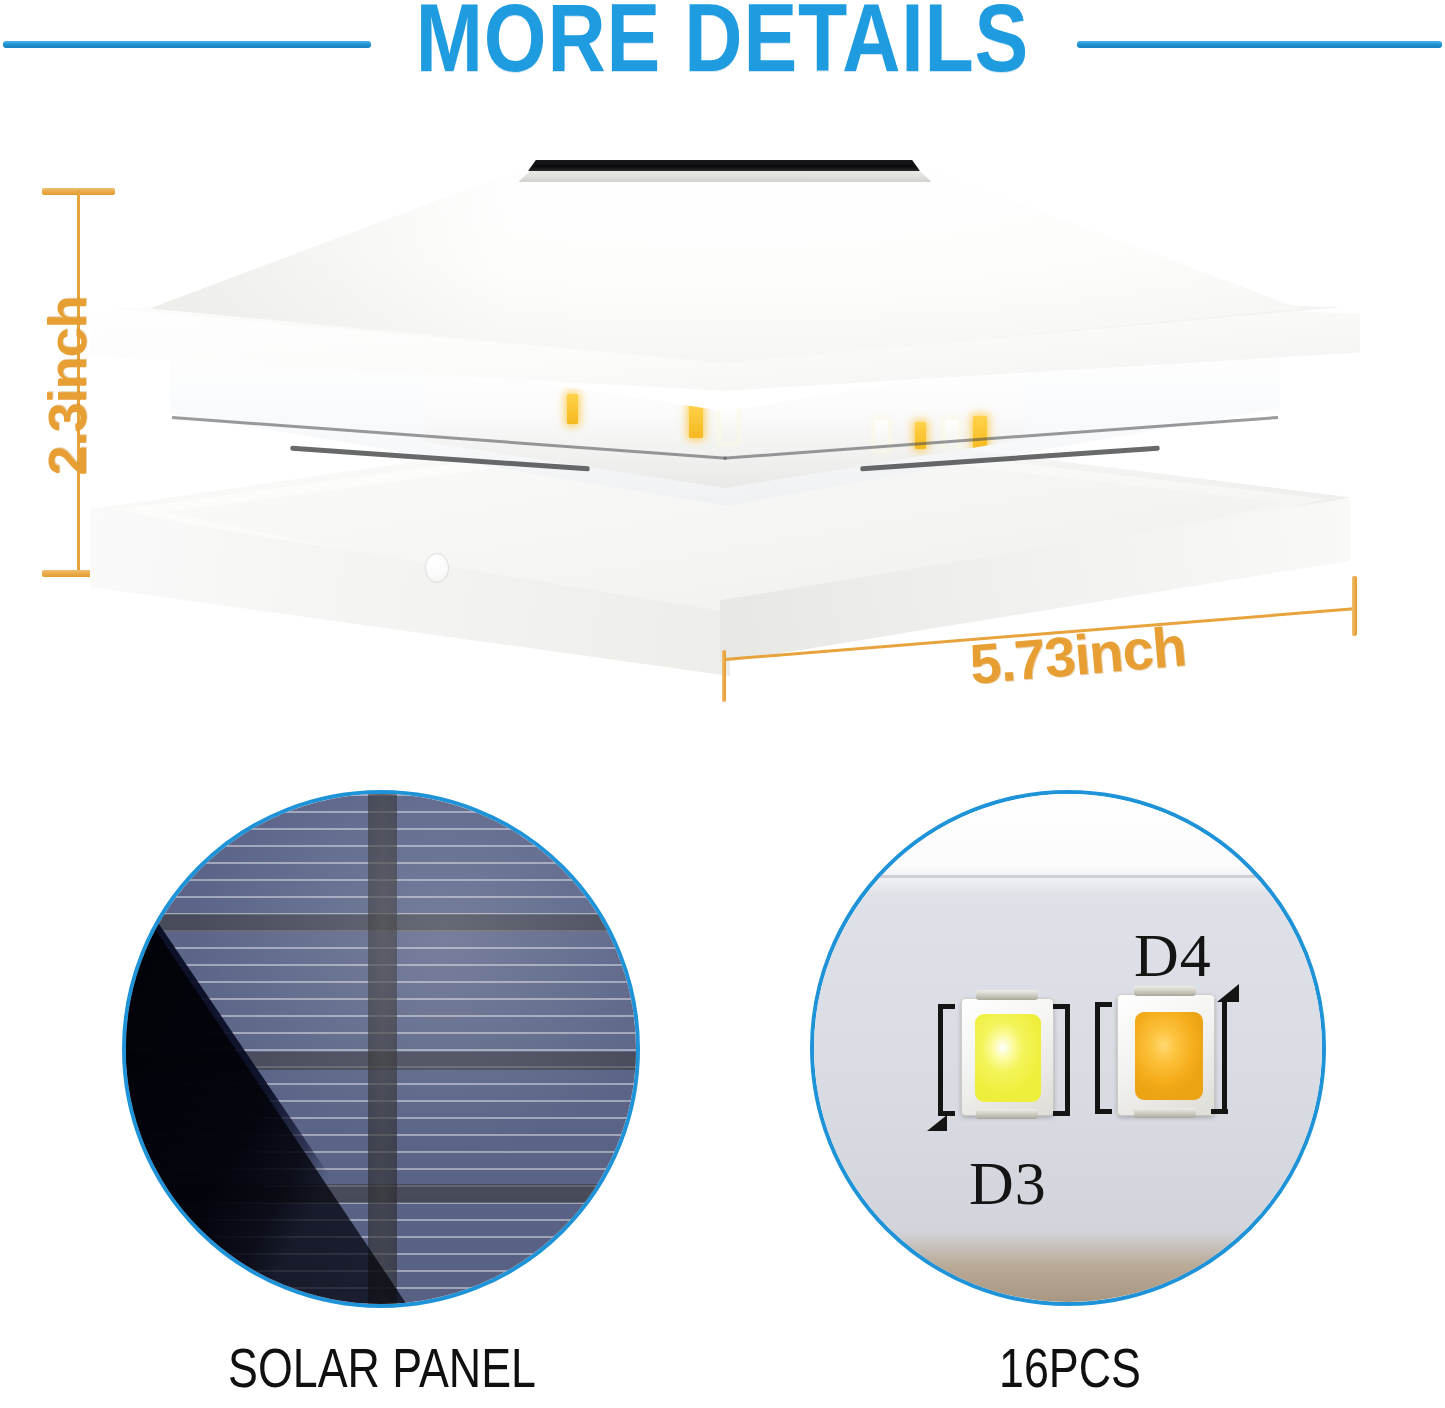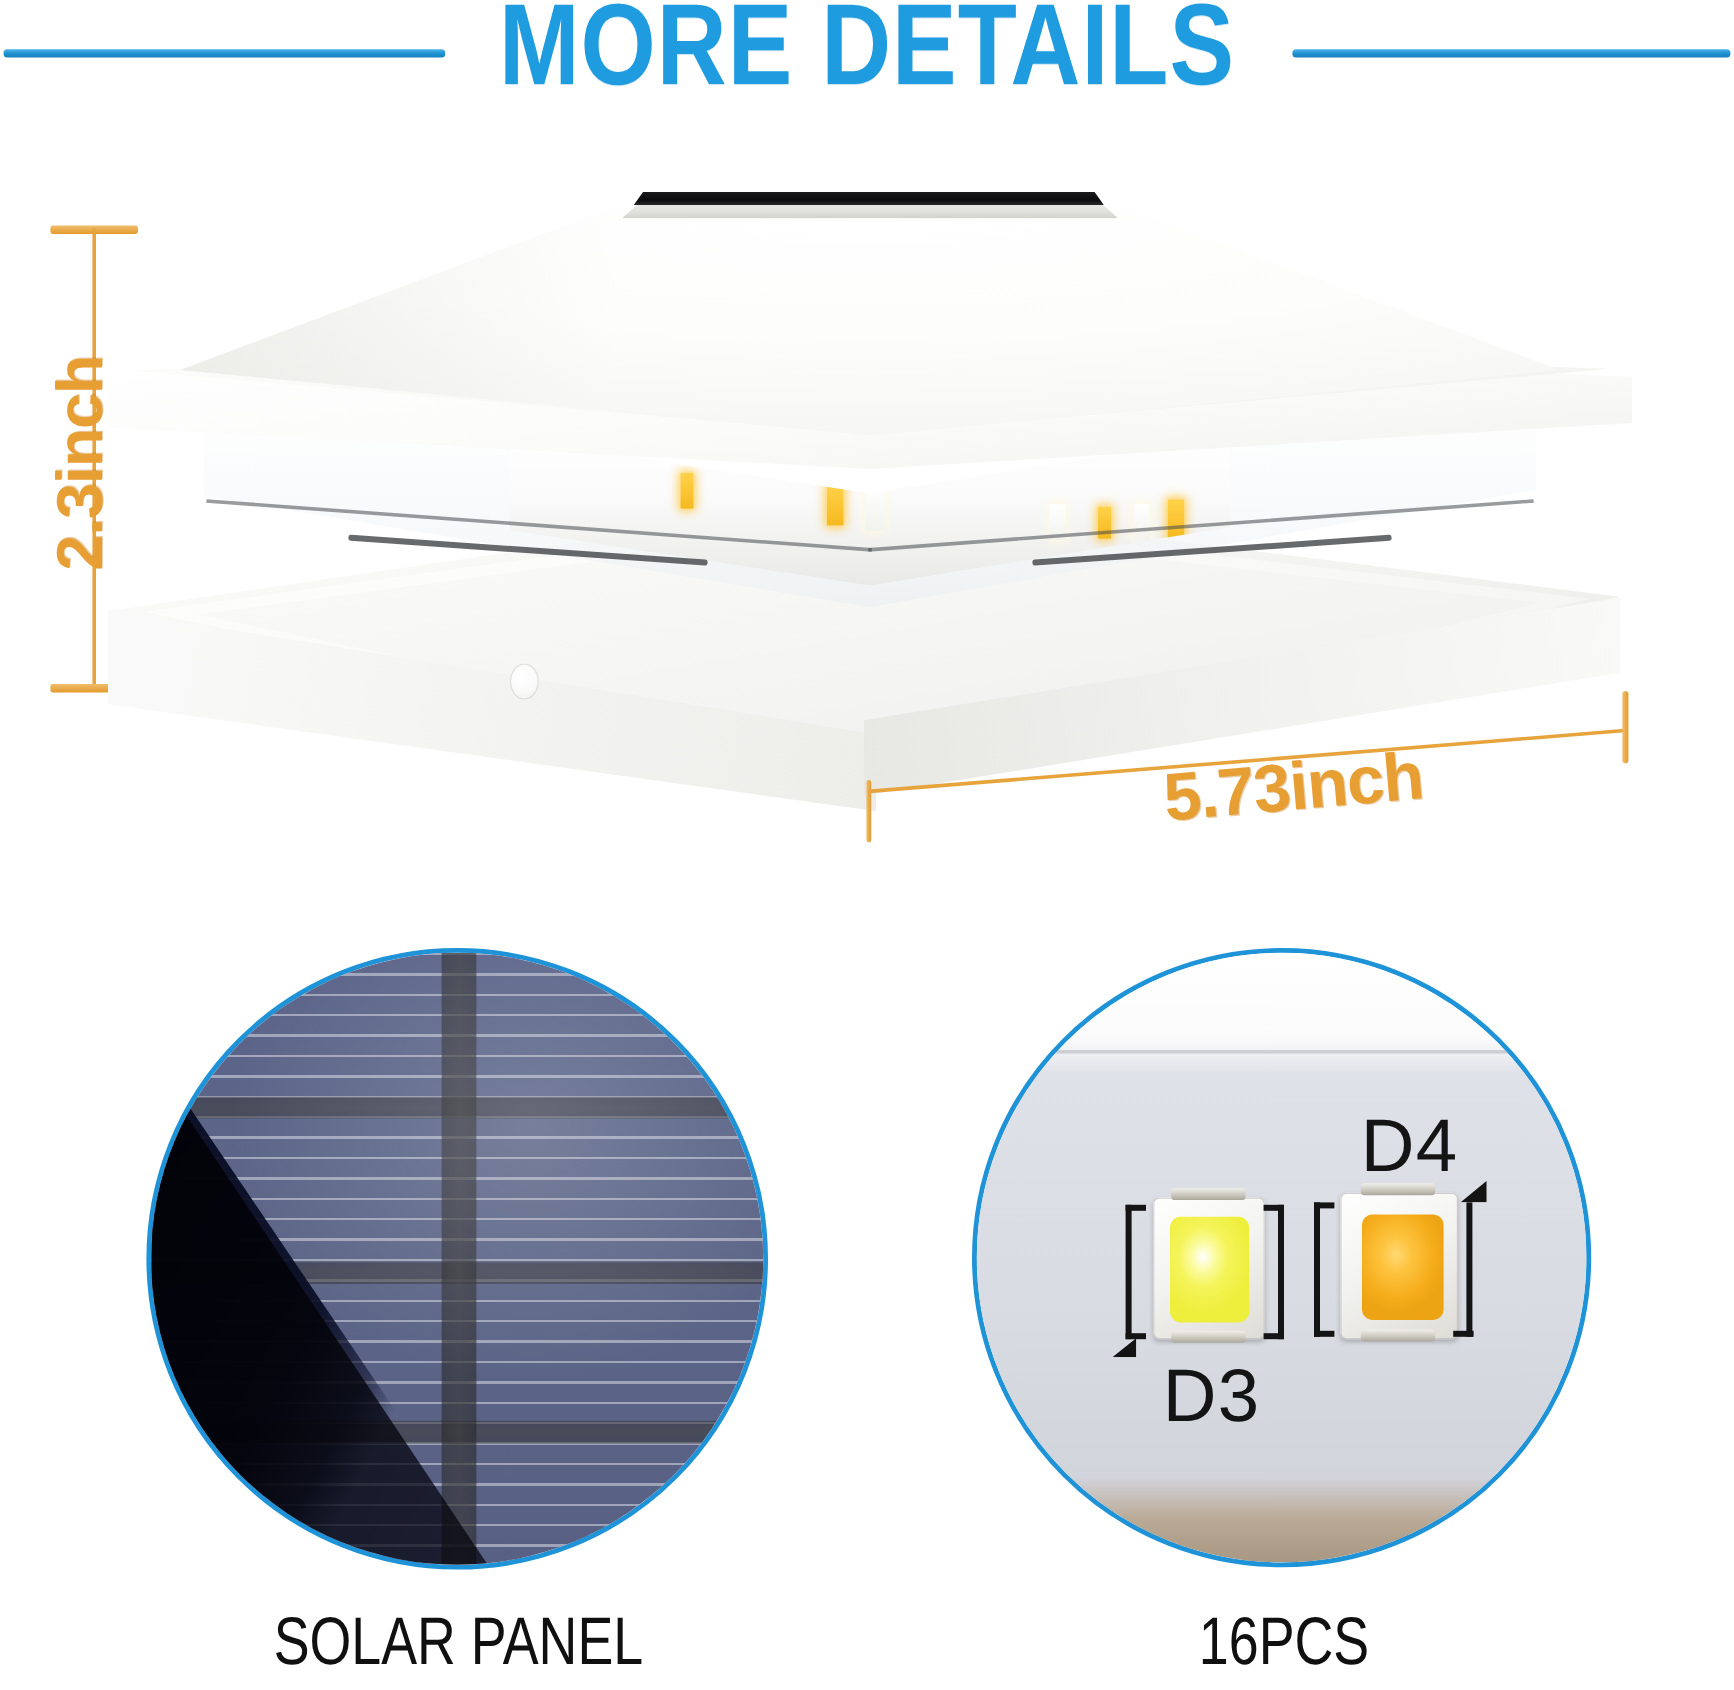--- a/index.html
+++ b/index.html
@@ -226,21 +226,21 @@
   }
   .smd-die { position: absolute; border-radius: 9px; }
   .smd-cool { background: radial-gradient(60% 55% at 42% 38%, #ffffff 0%, #fbfb9e 26%, #f4f45a 52%, #eeee3c 100%); }
   .smd-warm { background: radial-gradient(60% 55% at 42% 38%, #ffd872 0%, #fdc33e 32%, #f5ad1c 75%, #eda414 100%); }
   .smd-lead {
     position: absolute; height: 10px; border-radius: 3px;
     background: linear-gradient(180deg,#efefe9,#c9c6bc 60%,#a9a69c);
   }
   .mark-rule { position: absolute; background: #141414; }
   .led-label {
-    position: absolute; font-family: Liberation Sans, sans-serif;
+    position: absolute; font-family: Liberation Serif, serif;
     font-size: 62px; font-weight: 400; color: #141414; letter-spacing: 1px;
   }
 
   
   .caption {
     position: absolute; top: 1340px; text-align: center;
     font-family: "Liberation Sans Narrow","Liberation Sans", sans-serif;
     font-size: 56px; font-weight: 400; color: #101010; letter-spacing: 0px;
     transform: scaleX(0.80); line-height: 1;
   }
@@ -332,21 +332,21 @@
   <div class="smd-lead" style="left:162px; top:196px; width:62px;"></div>
   <div class="smd-lead" style="left:162px; top:315px; width:62px;"></div>
 
   <div class="mark-rule" style="left:124px; top:210px; width:5px; height:112px;"></div>
   <div class="mark-rule" style="left:124px; top:210px; width:17px; height:5px;"></div>
   <div class="mark-rule" style="left:124px; top:317px; width:17px; height:5px;"></div>
   <div class="mark-rule" style="left:251px; top:210px; width:5px; height:112px;"></div>
   <div class="mark-rule" style="left:239px; top:210px; width:17px; height:5px;"></div>
   <div class="mark-rule" style="left:239px; top:317px; width:17px; height:5px;"></div>
   <div class="mark-rule" style="left:113px; top:321px; width:20px; height:16px; clip-path:polygon(0% 100%, 100% 0%, 100% 100%);"></div>
-  <div class="led-label" style="left:155px; top:334px;">D3</div>
+  <div class="led-label" style="left:155px; top:354px;">D3</div>
 
   <div class="smd" style="left:303px; top:200px; width:98px; height:122px;">
     <div class="smd-die smd-warm" style="left:18px; top:18px; width:68px; height:88px;"></div>
   </div>
   <div class="smd-lead" style="left:320px; top:192px; width:62px;"></div>
   <div class="smd-lead" style="left:320px; top:314px; width:62px;"></div>
 
   <div class="mark-rule" style="left:281px; top:208px; width:5px; height:112px;"></div>
   <div class="mark-rule" style="left:281px; top:208px; width:17px; height:5px;"></div>
   <div class="mark-rule" style="left:281px; top:315px; width:17px; height:5px;"></div>

